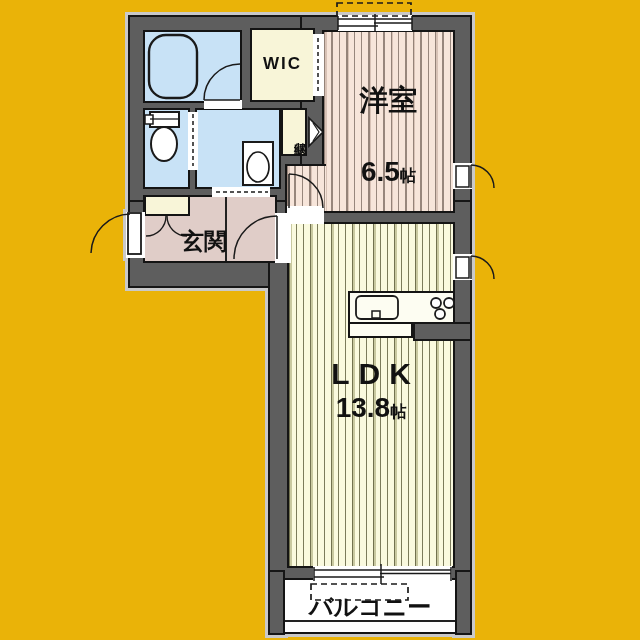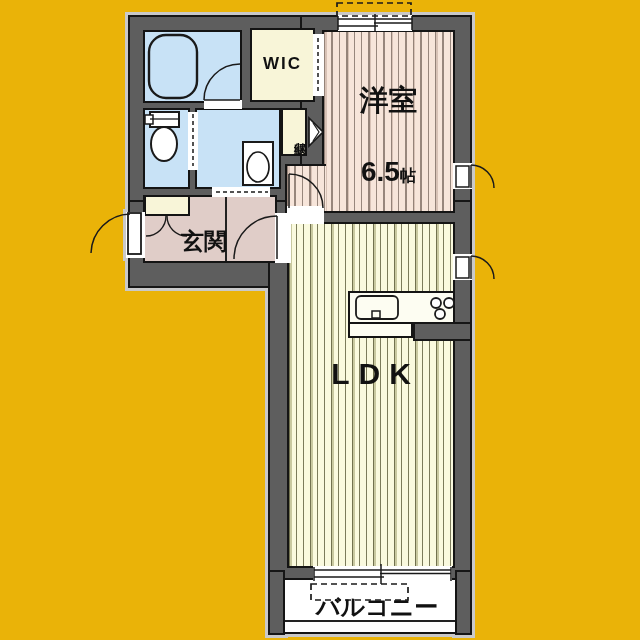--- a/index.html
+++ b/index.html
@@ -181,18 +181,19 @@
 
   <div class="lbl v-lbl" style="left:281px;top:111px;width:26px;height:44px;font-size:13px;">収納</div>
 
   <div class="lbl" style="left:322px;top:84px;width:133px;font-size:29px;">
     <div>洋室</div>
     <div style="font-size:28px;margin-top:39px;"><span>6.5</span><span class="unit">帖</span></div>
   </div>
 
   <div class="lbl" style="left:287px;top:357px;width:168px;font-size:30px;">
     <div style="letter-spacing:9px;margin-left:9px;">LDK</div>
+    <div style="font-size:28px;"><span>13.8</span><span class="unit">帖</span></div>
   </div>
 
   <div class="lbl" style="left:143px;top:228px;width:82px;font-size:23px;margin-left:20px;">玄関</div>
 
-  <div class="lbl" style="left:283px;top:593px;width:174px;font-size:24px;padding-left:7px;">バルコニー</div>
+  <div class="lbl" style="left:283px;top:593px;width:174px;font-size:24px;">バルコニー</div>
 </div>
 
 </body></html>

